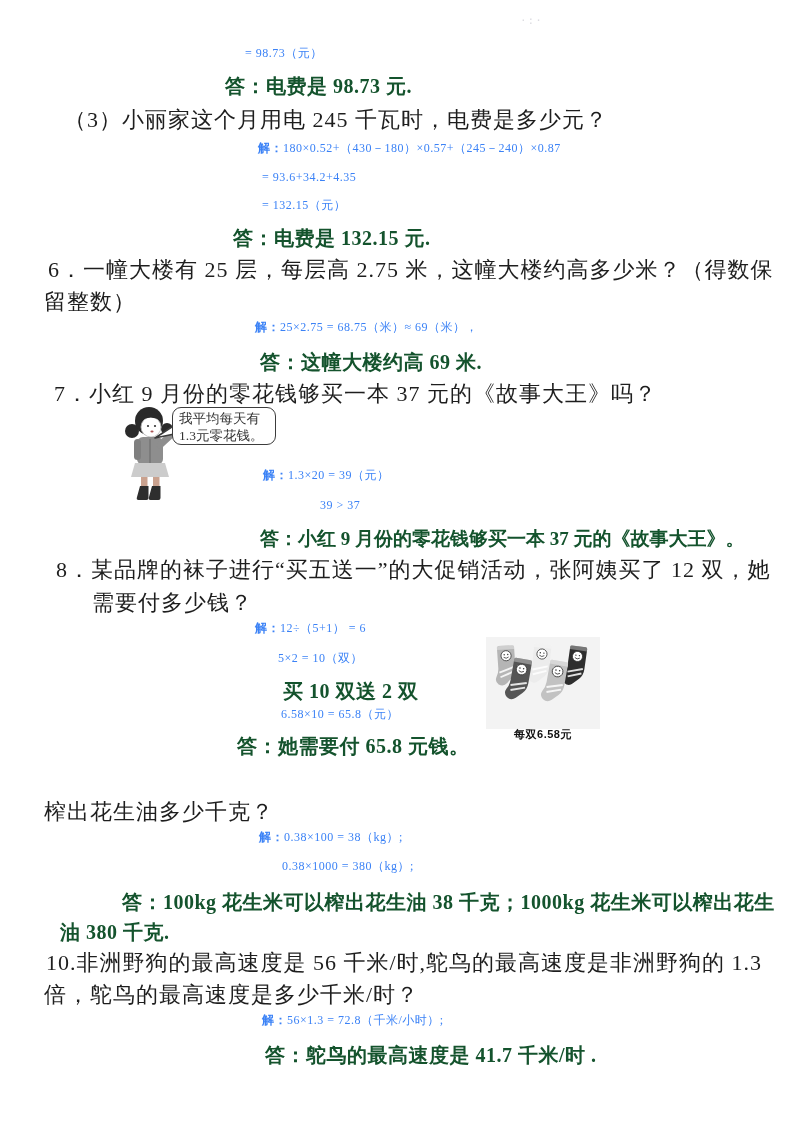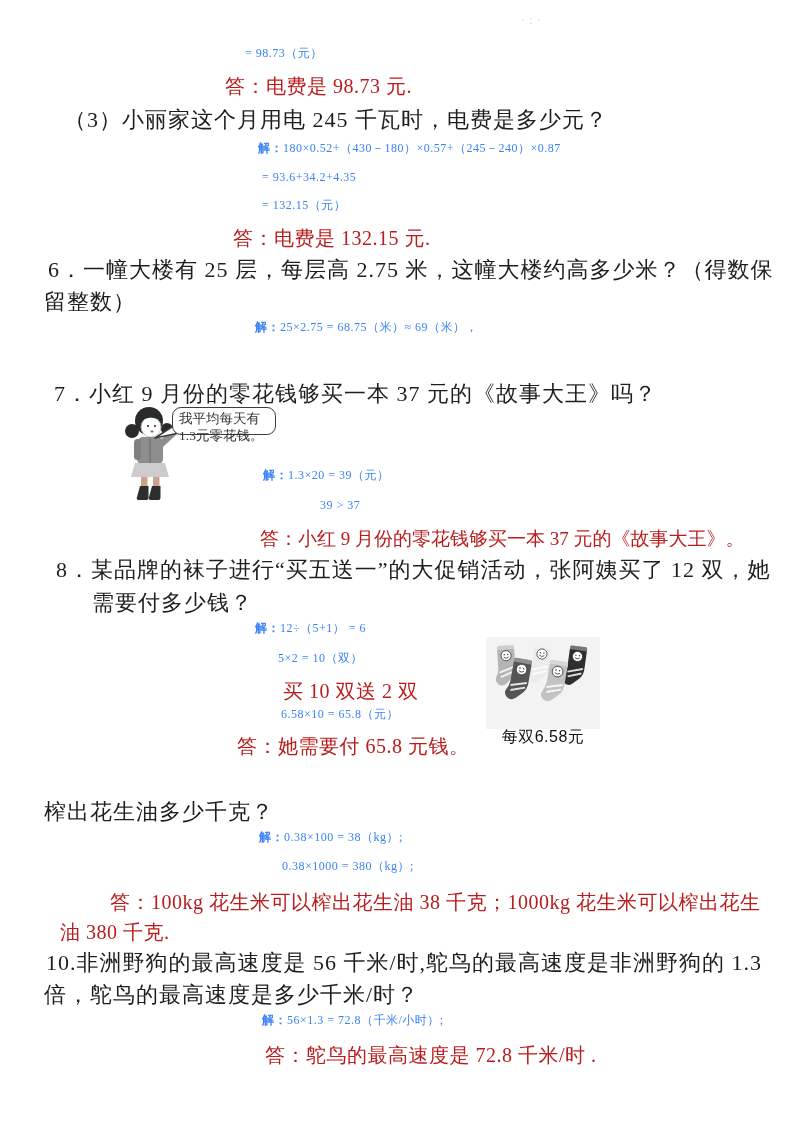--- a/index.html
+++ b/index.html
@@ -4,40 +4,40 @@
 <style>
   html,body{margin:0;padding:0;background:#ffffff;}
   .page{
     position:relative;width:793px;height:1122px;margin:0 auto;
     background:#ffffff;overflow:hidden;
     font-family:"Liberation Serif","DejaVu Serif",serif;
   }
   .ln{position:absolute;white-space:nowrap;line-height:1.25;}
   .q{color:#1e1e1e;font-size:22px;letter-spacing:1px;}
   .s{color:#3b82f6;font-size:12px;letter-spacing:0.5px;}
-  .a{color:#b91c1c;font-size:20px;font-weight:normal;letter-spacing:0.5px;}
+  .a{color:#14532d;font-size:20px;font-weight:bold;letter-spacing:0.5px;}
   .small{font-size:19px;letter-spacing:0;text-align:right;}
   .lbl{font-weight:bold;}
   
   .bubble{
-    position:absolute;left:172px;top:407px;width:104px;height:28px;
+    position:absolute;left:172px;top:407px;width:104px;height:38px;
     border:1.5px solid #3c3c3c;border-radius:9px;background:#fff;
     font-size:13.5px;color:#333;line-height:17px;padding:2px 6px;
     box-sizing:border-box;z-index:3;
   }
   .bubble-tail{position:absolute;left:152px;top:420px;z-index:2;}
   
   .photo{
     position:absolute;left:486px;top:637px;width:114px;height:92px;
     background:#f3f3f3;
   }
   .photo-caption{
     position:absolute;left:486px;top:727px;width:114px;text-align:center;
     font-family:"Liberation Sans","DejaVu Sans",sans-serif;
-    font-weight:normal;font-size:16px;color:#111;letter-spacing:0.5px;
+    font-weight:bold;font-size:11px;color:#111;letter-spacing:0.5px;
   }
   .girl{position:absolute;left:122px;top:404px;z-index:1;}
   .artifact{
     position:absolute;left:520px;top:14px;color:#bfbfc8;font-size:11px;
     letter-spacing:1px;opacity:0.55;font-family:"DejaVu Sans Mono",monospace;
   }
 </style>
 </head>
 <body>
 
@@ -49,20 +49,21 @@
   <div class="ln a" style="left:225px;top:74px"><span>答：电费是 98.73 元.</span></div>
   <div class="ln q" style="left:64px;top:106px"><span>（3）小丽家这个月用电 245 千瓦时，电费是多少元？</span></div>
   <div class="ln s" style="left:258px;top:141px"><span class="lbl">解：</span><span>180×0.52+（430－180）×0.57+（245－240）×0.87</span></div>
   <div class="ln s" style="left:262px;top:170px"><span>= 93.6+34.2+4.35</span></div>
   <div class="ln s" style="left:262px;top:198px"><span>= 132.15（元）</span></div>
   <div class="ln a" style="left:233px;top:226px"><span>答：电费是 132.15 元.</span></div>
 
   <div class="ln q" style="left:48px;top:256px"><span>6．一幢大楼有 25 层，每层高 2.75 米，这幢大楼约高多少米？（得数保</span></div>
   <div class="ln q" style="left:44px;top:288px"><span>留整数）</span></div>
   <div class="ln s" style="left:255px;top:320px"><span class="lbl">解：</span><span>25×2.75 = 68.75（米）≈ 69（米），</span></div>
+  <div class="ln a" style="left:260px;top:350px"><span>答：这幢大楼约高 69 米.</span></div>
 
   <div class="ln q" style="left:54px;top:380px"><span>7．小红 9 月份的零花钱够买一本 37 元的《故事大王》吗？</span></div>
 
   <svg class="girl" width="66" height="102" viewBox="0 0 66 102">
     <circle cx="10" cy="27" r="7" fill="#2a2a2a"></circle>
     <circle cx="45" cy="25" r="6" fill="#2a2a2a"></circle>
     <circle cx="27" cy="17" r="14" fill="#2a2a2a"></circle>
     <circle cx="29" cy="23" r="10" fill="#ffffff" stroke="#b9b9b9" stroke-width="0.8"></circle>
     <path d="M17,17 q12,-7 23,0 l0,-4 q-11,-9 -23,0 z" fill="#2a2a2a"></path>
     <circle cx="26" cy="22" r="1.1" fill="#333"></circle>
@@ -118,21 +119,21 @@
       <use href="#sock" fill="#2e2e2e" transform="translate(80,6) rotate(8) scale(0.78)"></use>
       <use href="#sock" fill="#555555" transform="translate(24,18) rotate(10) scale(0.82)"></use>
       <use href="#sock" fill="#c2c2c2" transform="translate(60,20) rotate(10) scale(0.82)"></use>
     </svg>
   </div>
   <div class="photo-caption">每双6.58元</div>
 
   <div class="ln q" style="left:44px;top:798px"><span>榨出花生油多少千克？</span></div>
   <div class="ln s" style="left:259px;top:830px"><span class="lbl">解：</span><span>0.38×100 = 38（kg）;</span></div>
   <div class="ln s" style="left:282px;top:859px"><span>0.38×1000 = 380（kg）;</span></div>
-  <div class="ln a" style="left:110px;top:890px"><span>答：100kg 花生米可以榨出花生油 38 千克；1000kg 花生米可以榨出花生</span></div>
+  <div class="ln a" style="left:122px;top:890px"><span>答：100kg 花生米可以榨出花生油 38 千克；1000kg 花生米可以榨出花生</span></div>
   <div class="ln a" style="left:60px;top:920px"><span>油 380 千克.</span></div>
 
   <div class="ln q" style="left:46px;top:949px"><span>10.非洲野狗的最高速度是 56 千米/时,鸵鸟的最高速度是非洲野狗的 1.3</span></div>
   <div class="ln q" style="left:44px;top:981px"><span>倍，鸵鸟的最高速度是多少千米/时？</span></div>
   <div class="ln s" style="left:262px;top:1013px"><span class="lbl">解：</span><span>56×1.3 = 72.8（千米/小时）;</span></div>
-  <div class="ln a" style="left:265px;top:1043px"><span>答：鸵鸟的最高速度是 72.8 千米/时 .</span></div>
+  <div class="ln a" style="left:265px;top:1043px"><span>答：鸵鸟的最高速度是 41.7 千米/时 .</span></div>
 
 </div>
 
 </body></html>

